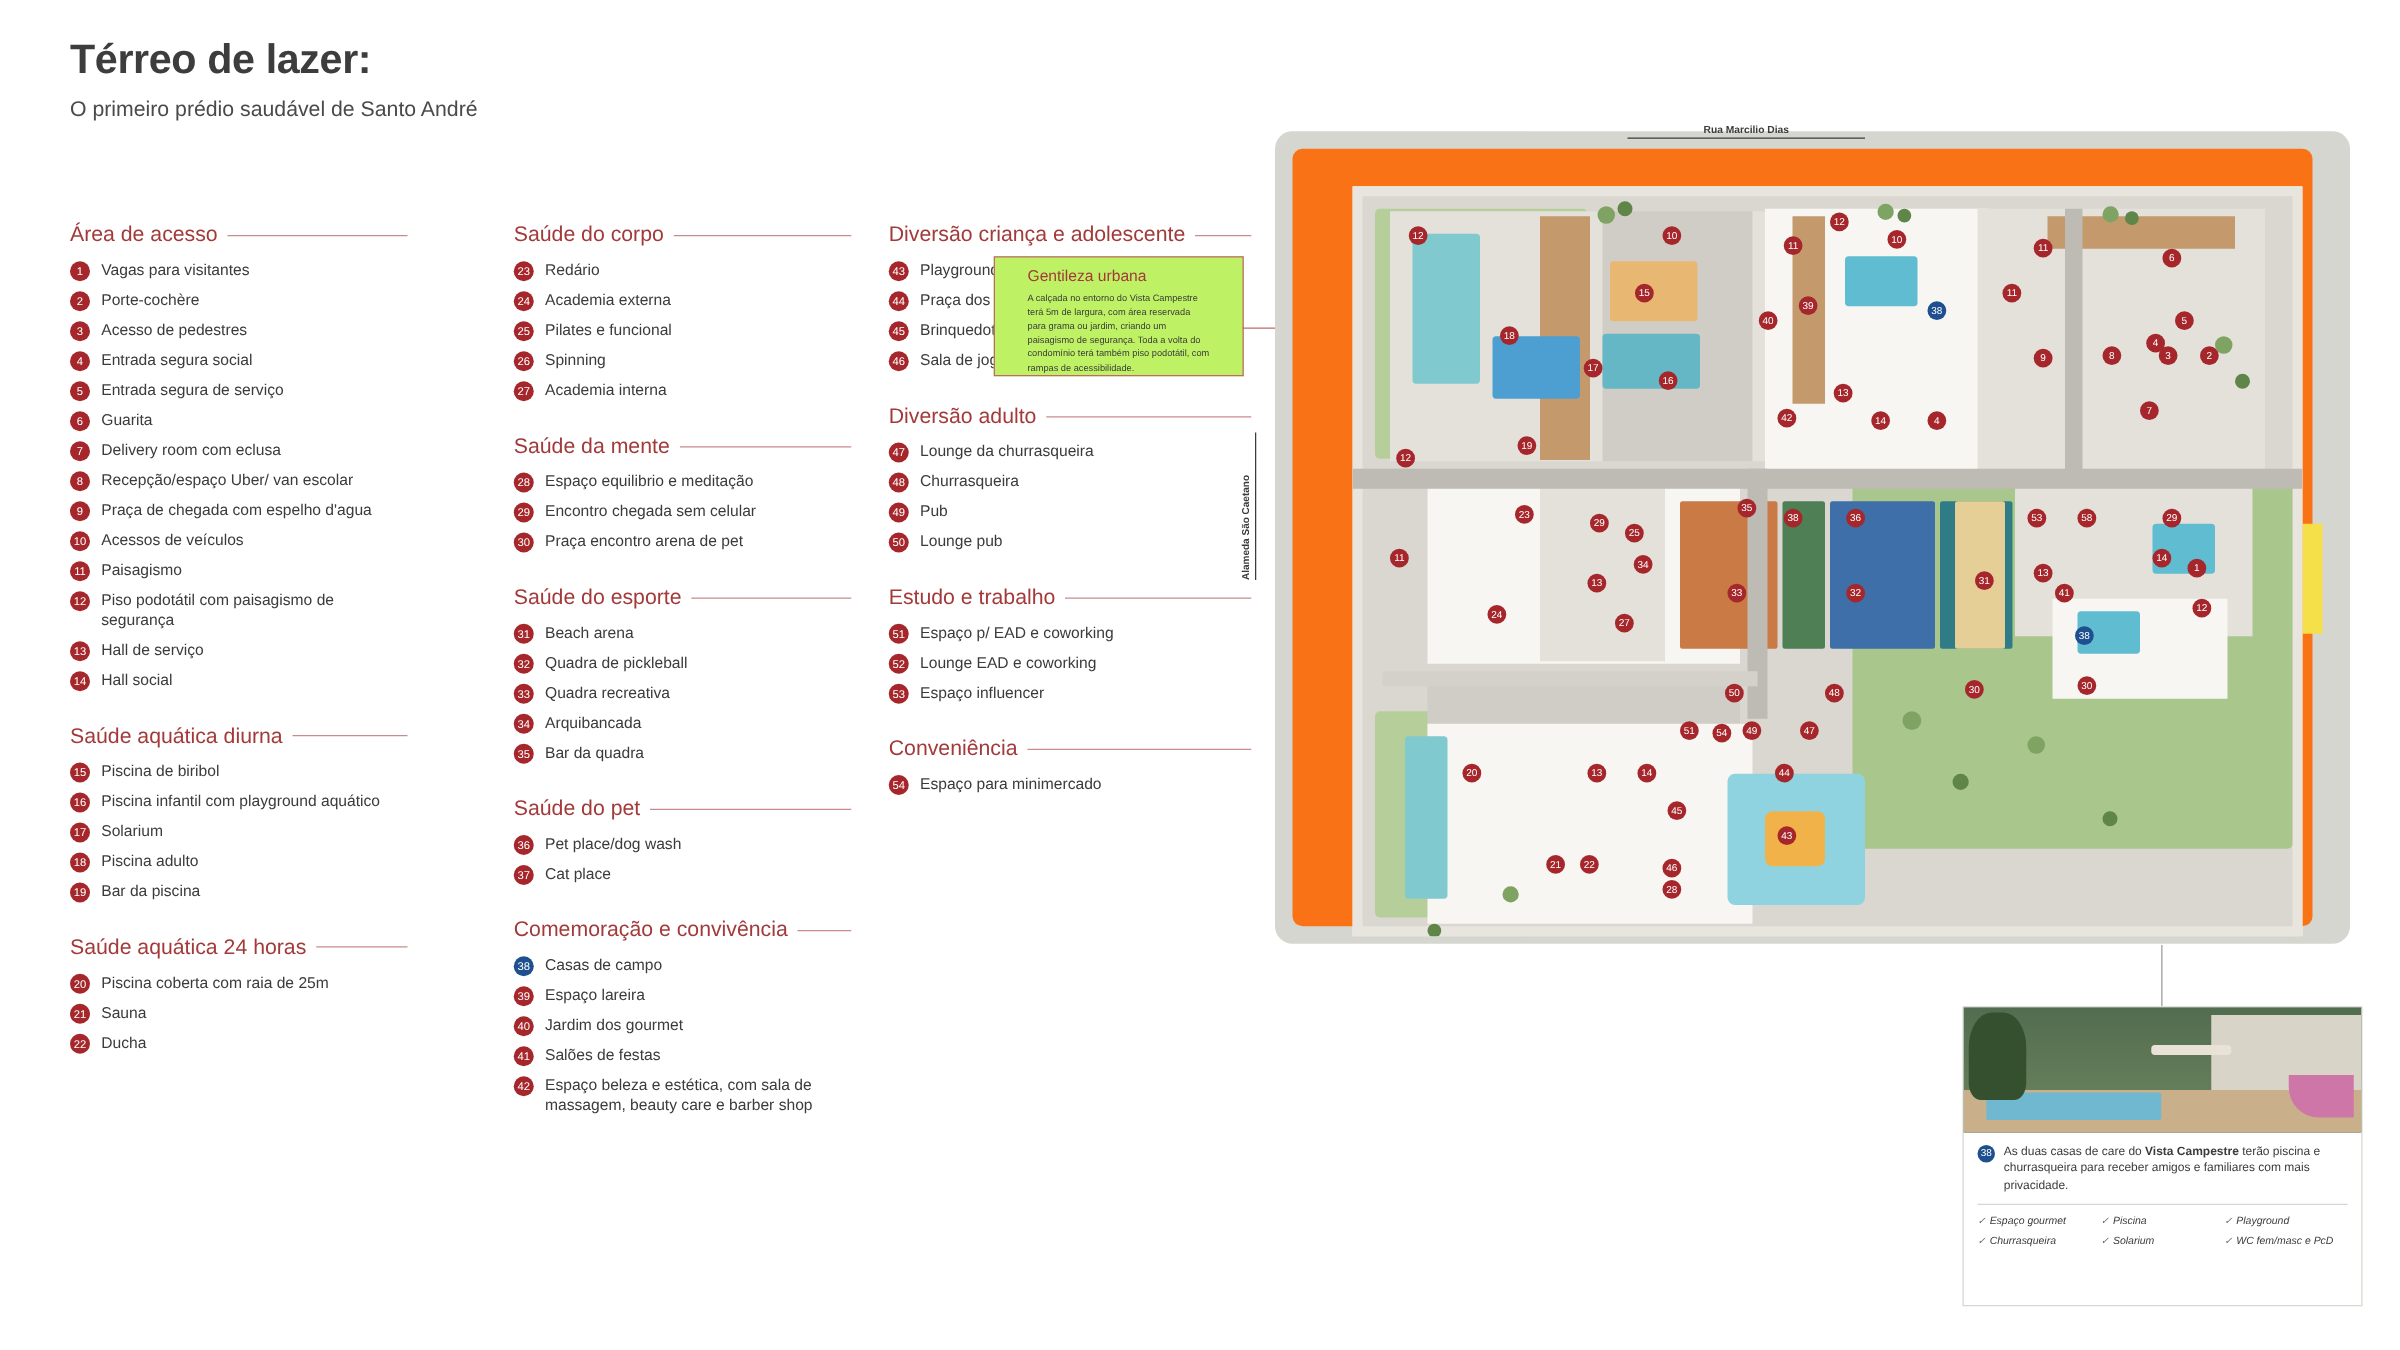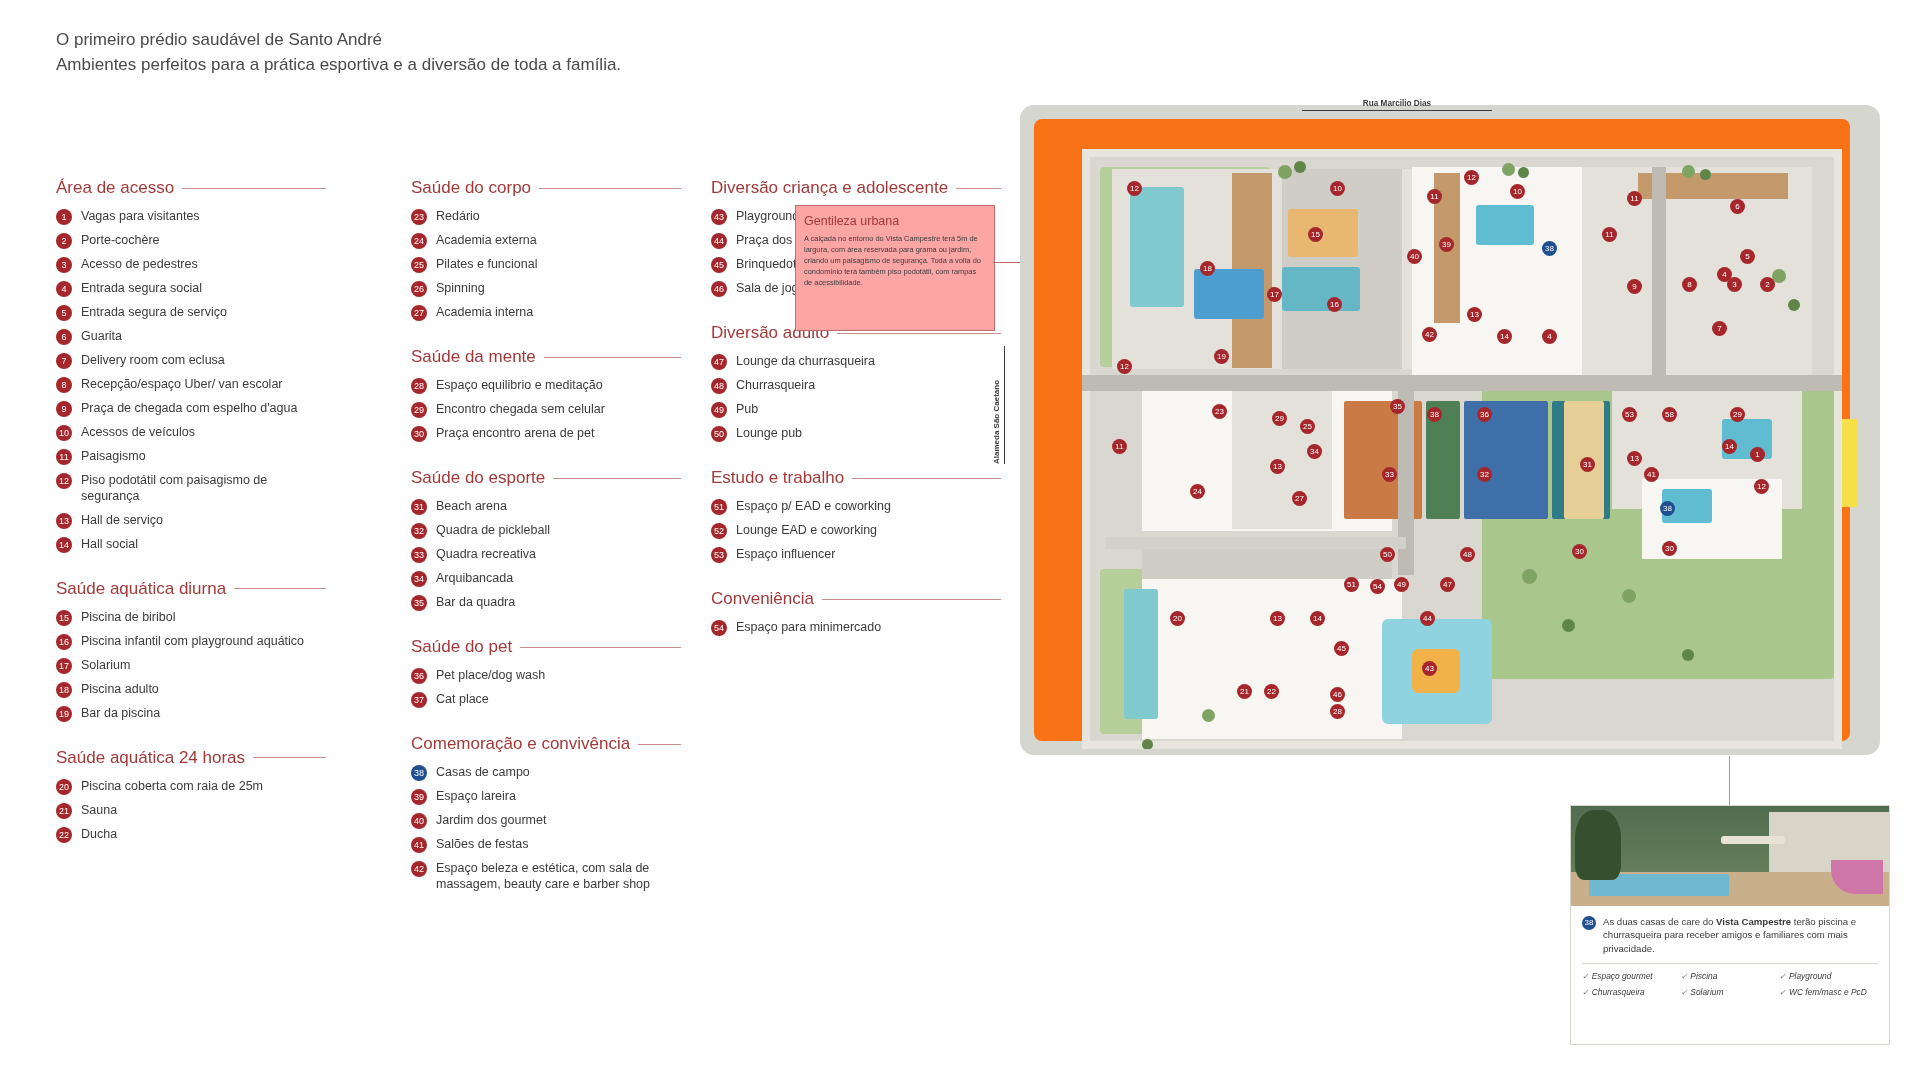--- a/index.html
+++ b/index.html
@@ -44,22 +44,22 @@
     background:#a6272b; color:#fff;
     font-size:9px; line-height:16px; text-align:center;
     font-family:"Liberation Sans", sans-serif;
     margin-top:1px;
   }
   .num.blue { background:#1f4f8f; }
   .item .txt { font-size:12.5px; color:#3b3b3b; line-height:1.3; }
 
   
   .callout {
-    position:absolute; left:795px; top:205px; width:200px; height:126px;
-    border:1px solid #c06a6a; background:#fca5a5; padding:8px 8px;
+    position:absolute; left:795px; top:205px; width:200px; height:96px;
+    border:1px solid #c06a6a; background:#bef264; padding:8px 26px;
   }
   .callout h4 { margin:0 0 5px 0; font-size:12.5px; color:#a33a3a; font-weight:normal; }
   .callout p { margin:0; font-size:7.4px; line-height:1.5; color:#3b3b3b; }
   .callout .tail { position:absolute; right:-48px; top:56px; width:48px; height:1px; background:#c06a6a; }
 
   
   .map {
     position:absolute; left:1020px; top:95px; width:880px; height:660px;
   }
   .map-outer {
@@ -151,23 +151,23 @@
   .pc-feat { width:33.33%; font-size:8.4px; color:#3b3b3b; margin-bottom:6px; white-space:nowrap; }
   .pc-feat:before { content:"\2713"; color:#6a6a6a; margin-right:3px; font-size:8px; }
   .leader { position:absolute; left:1729px; top:756px; width:1px; height:52px; background:#9b9b9b; }
 </style>
 </head>
 <body>
 
 <div class="page">
 
   <div class="header">
+    <div class="title">Térreo de lazer:</div>
     <div class="subtitle">
       <div>O primeiro prédio saudável de Santo André</div>
-      <div>Ambientes perfeitos para a prática esportiva e a diversão de toda a família.</div>
     </div>
   </div>
 
   <div class="legend">
     <div class="col col1" id="col1">
         <div class="group">
           <div class="group-title">
             <span>Área de acesso</span>
             <span class="rule"></span>
           </div>

